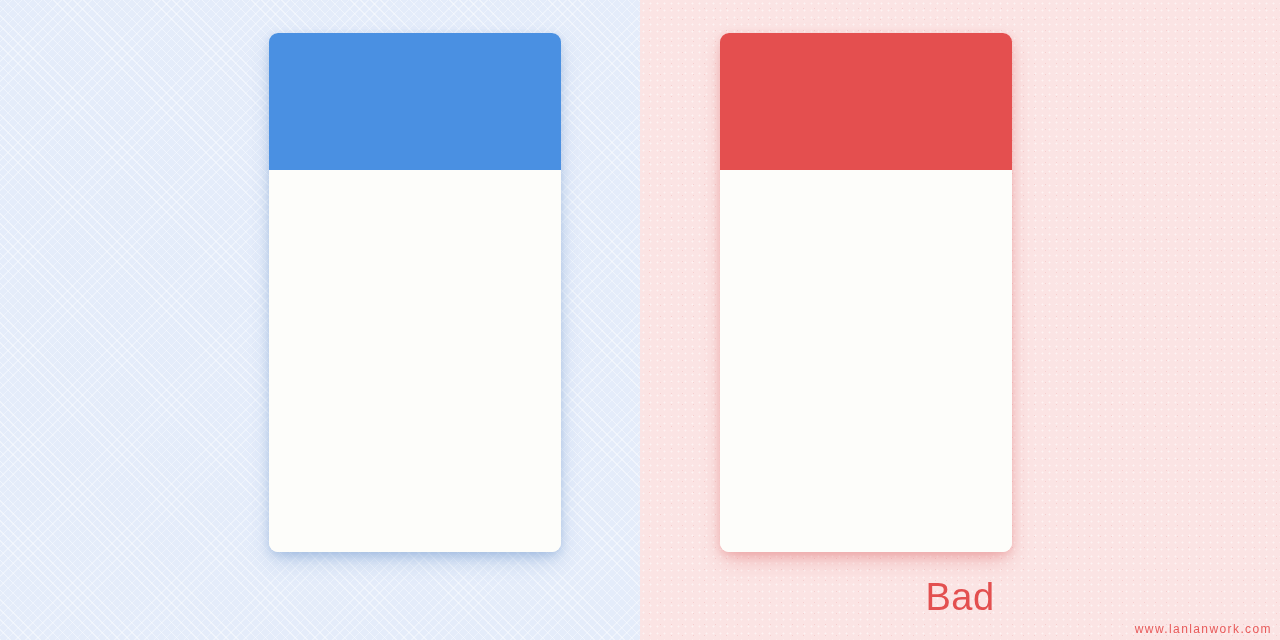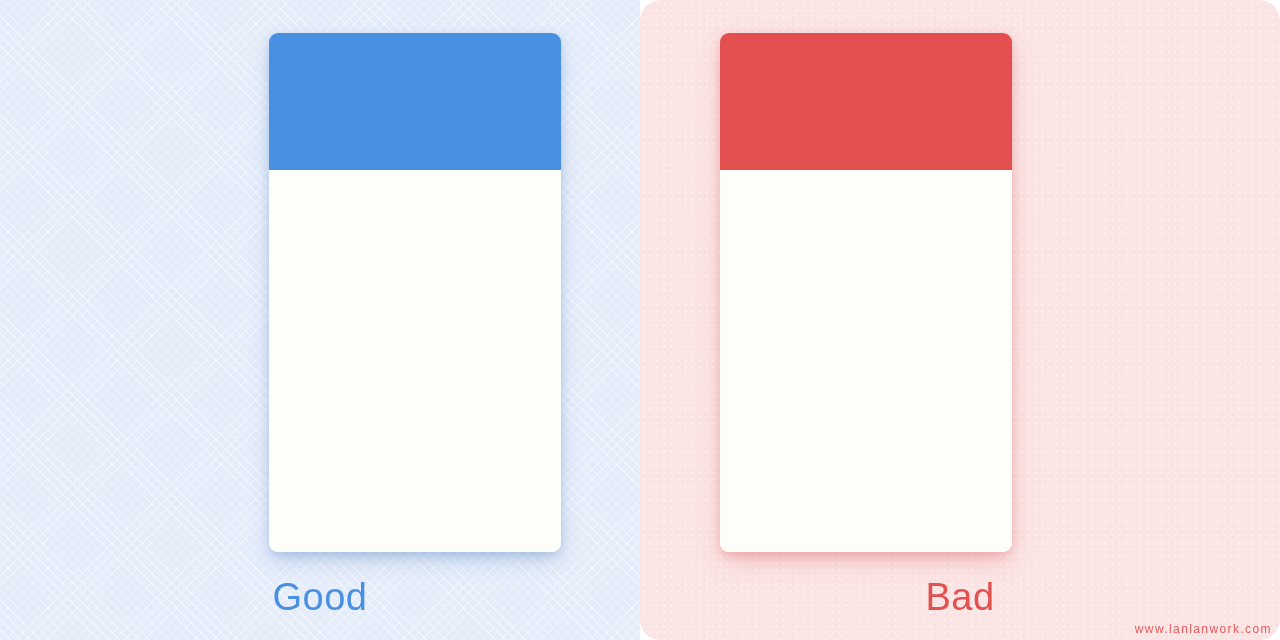--- a/index.html
+++ b/index.html
@@ -37,21 +37,20 @@
       repeating-linear-gradient(-45deg, rgba(255,255,255,0.35) 0 1px, transparent 1px 7px);
   }
 
   .panel-bad {
     background-color: #fbe4e4;
     background-image:
       radial-gradient(rgba(255,255,255,0.55) 0.9px, transparent 1.1px),
       radial-gradient(rgba(236,170,170,0.35) 0.8px, transparent 1px);
     background-size: 7px 7px, 11px 11px;
     background-position: 0 0, 4px 3px;
-    border-radius: 21px;
   }
 
   
   .card {
     position: absolute;
     top: 33px;
     width: 292px;
     height: 519px;
     border-radius: 9px;
     overflow: hidden;
@@ -121,21 +120,20 @@
 
 <div class="stage">
 
   <section class="panel panel-good">
 
     <div class="card card-good">
       <div class="card-header card-header-good"></div>
       <div class="card-body"></div>
     </div>
 
-    <div class="caption caption-good">Good</div>
 
   </section>
 
   <section class="panel panel-bad">
 
     <div class="card card-bad">
       <div class="card-header card-header-bad"></div>
       <div class="card-body"></div>
     </div>
 

